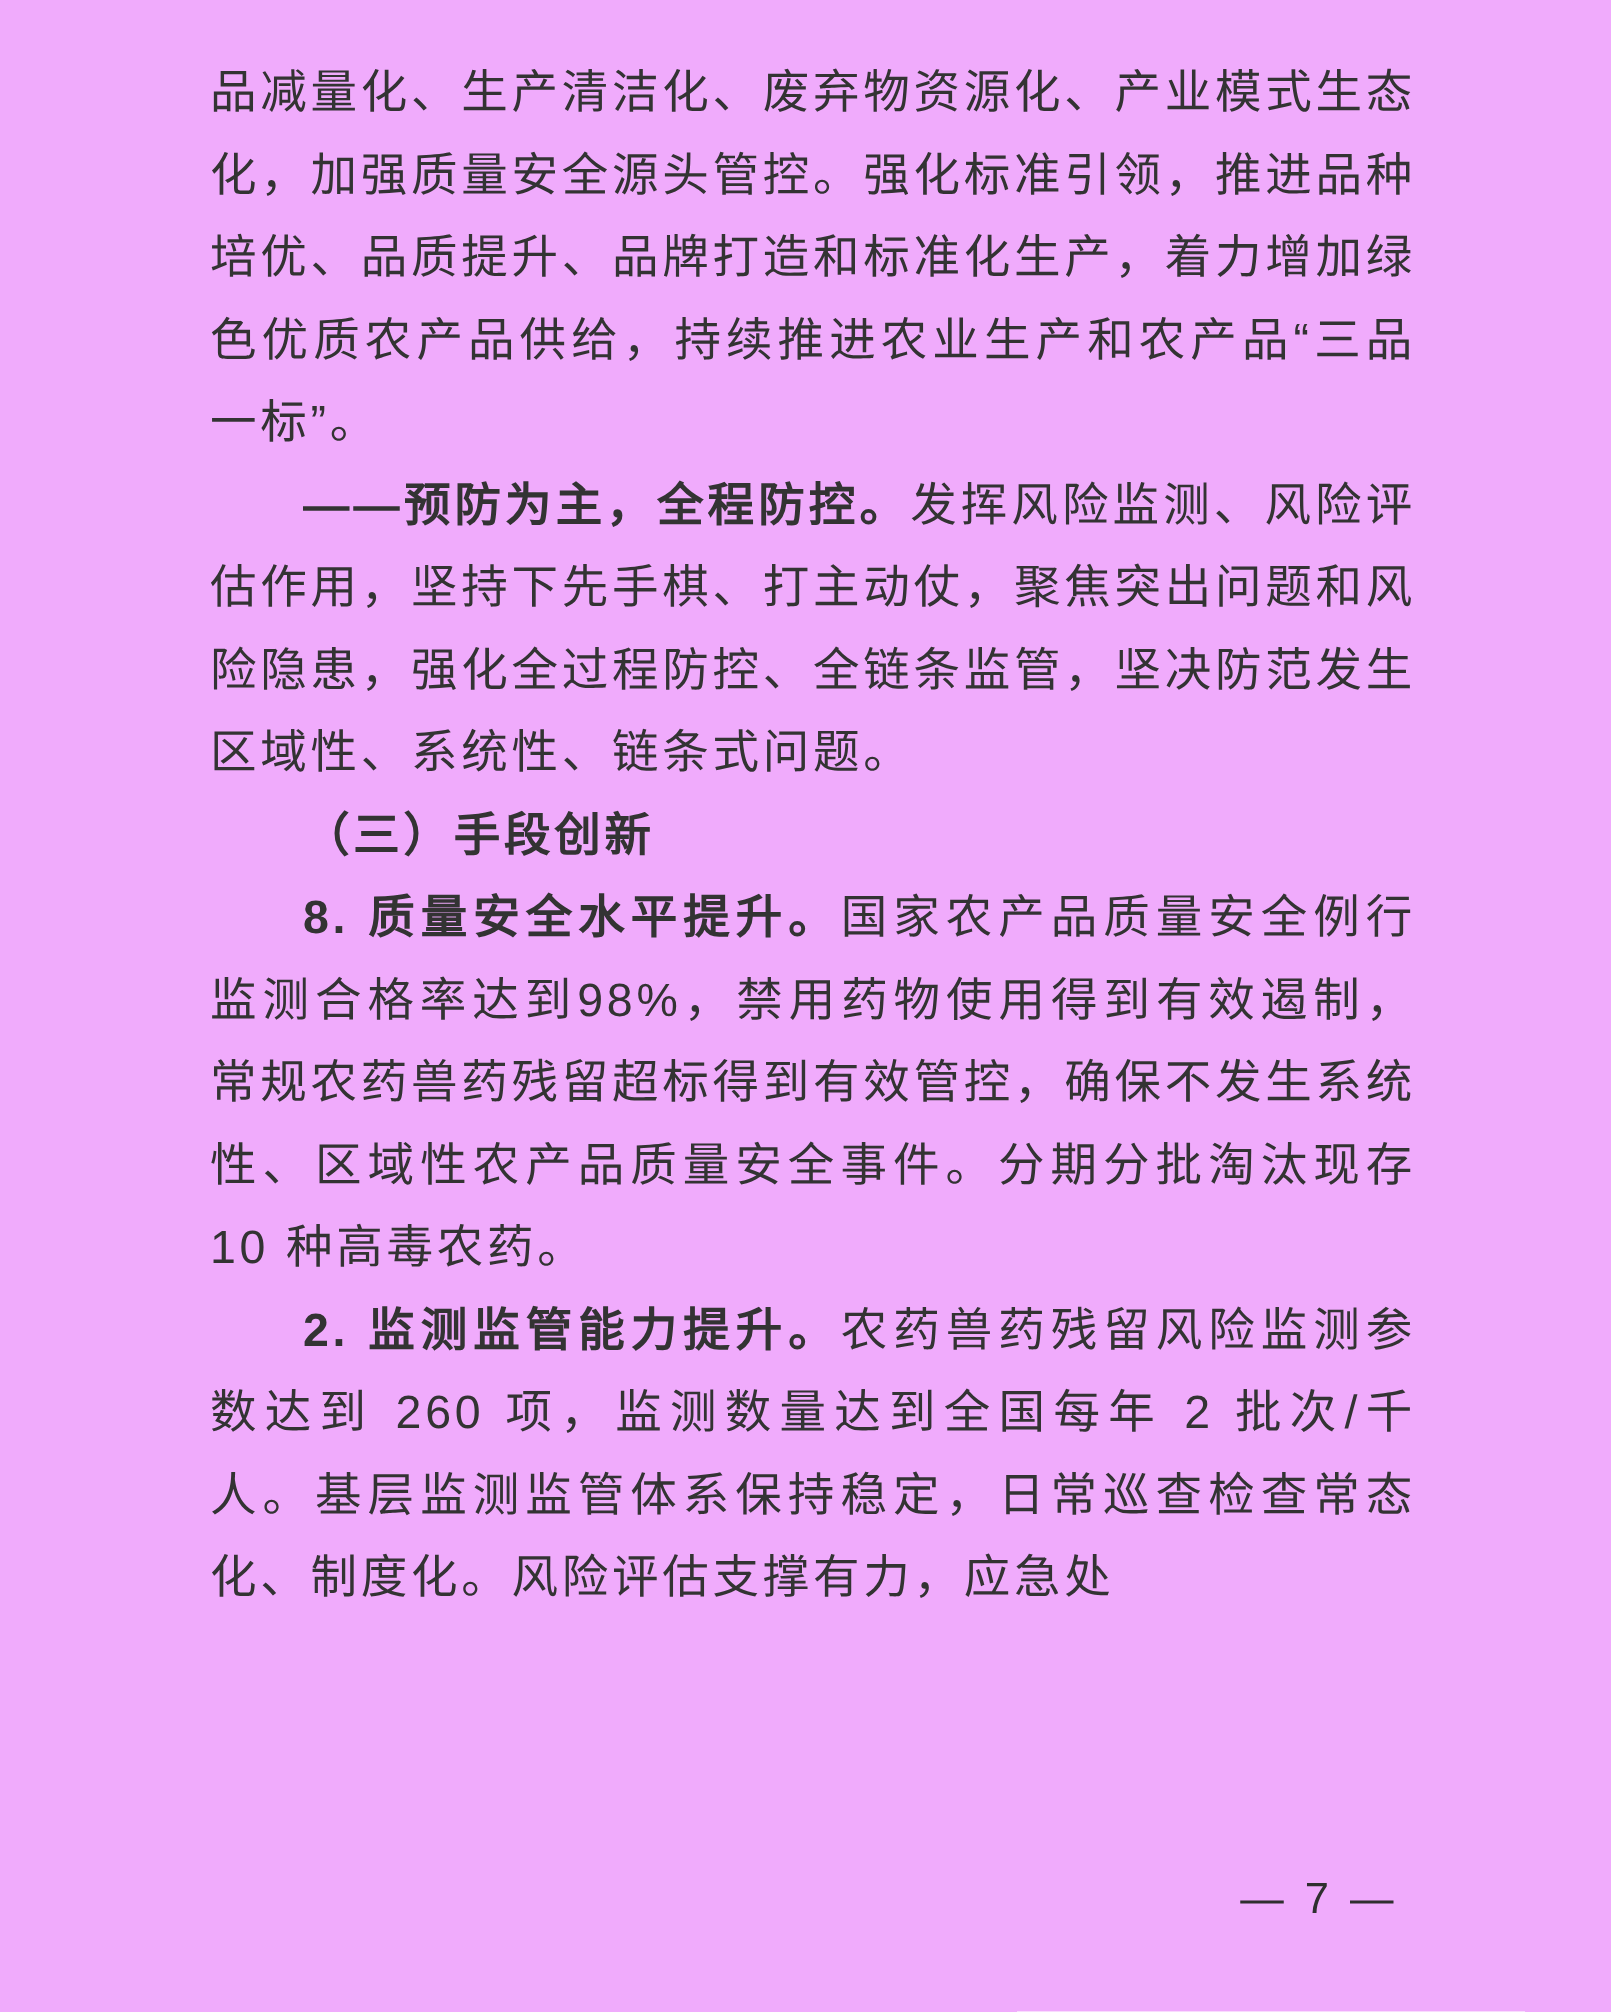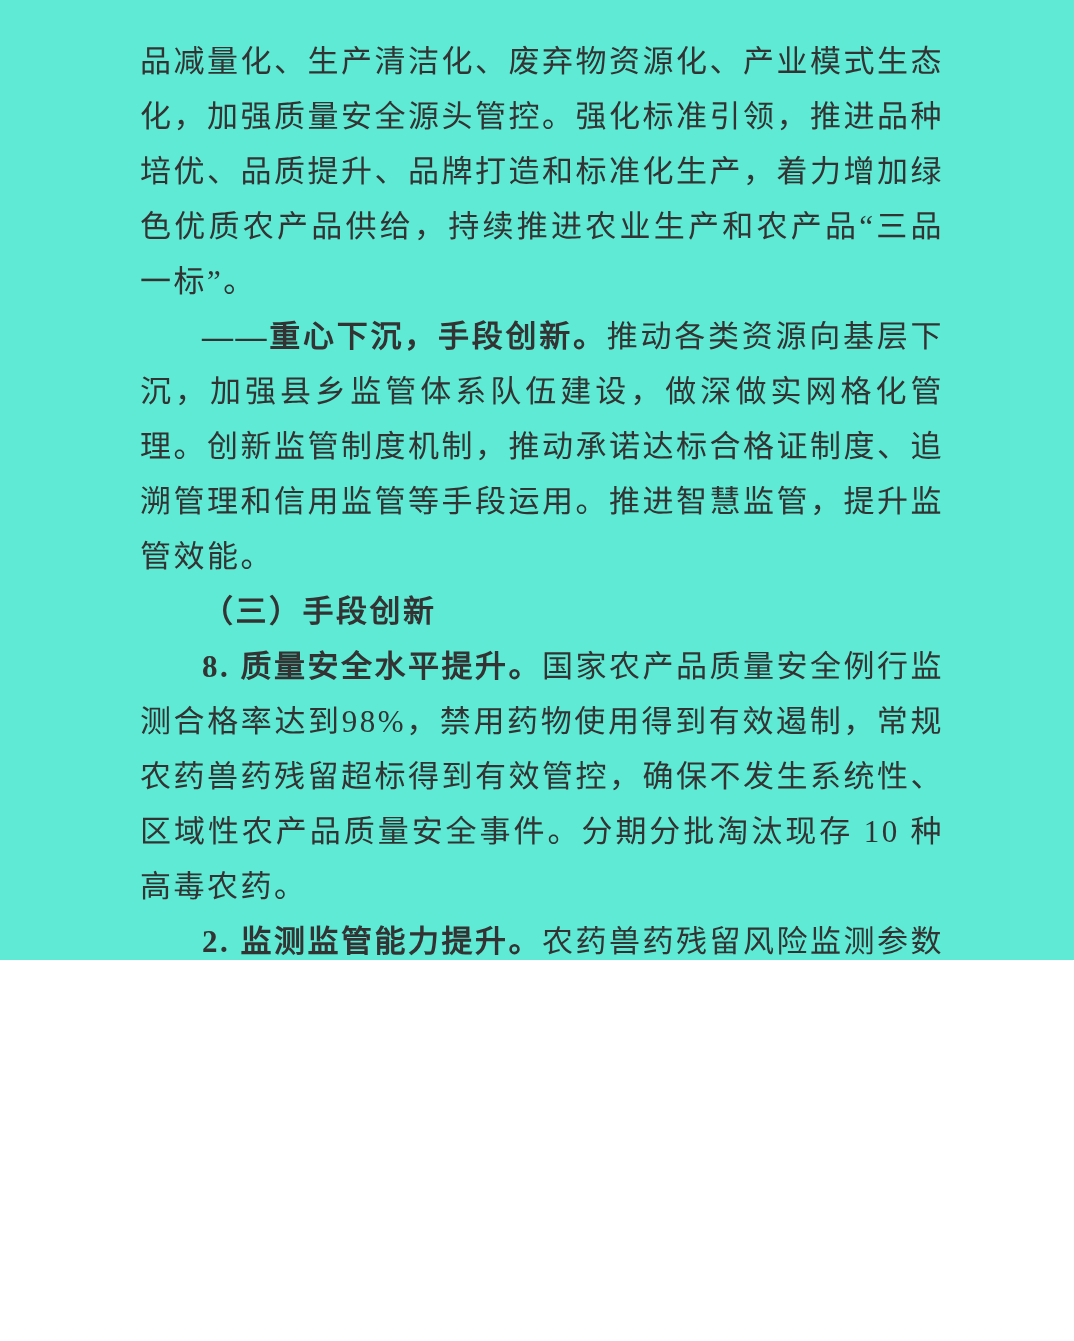--- a/index.html
+++ b/index.html
@@ -3,24 +3,24 @@
 <meta charset="utf-8">
 <style>
   html, body {
     margin: 0;
     padding: 0;
     background: #ffffff;
   }
   .doc-page {
     position: relative;
     width: 1074px;
-    height: 960px;
-    background: #5eead4;
+    height: 1341px;
+    background: #f0abfc;
     overflow: hidden;
-    font-family: Liberation Serif, serif;
+    font-family: Liberation Sans, sans-serif;
   }
   .content {
     position: absolute;
     left: 140px;
     right: 130px;
     top: 34px;
     color: #333333;
     font-size: 31px;
     line-height: 55px;
     text-align: justify;
@@ -52,22 +52,22 @@
   }
 </style>
 </head>
 <body>
 
 <div class="doc-page">
   <div class="content">
 
     <p class="no-indent"><span>品减量化、生产清洁化、废弃物资源化、产业模式生态化，加强质量安全源头管控。强化标准引领，推进品种培优、品质提升、品牌打造和标准化生产，着力增加绿色优质农产品供给，持续推进农业生产和农产品“三品一标”。</span></p>
 
+    <p><span class="lead">——预防为主，全程防控。</span><span>发挥风险监测、风险评估作用，坚持下先手棋、打主动仗，聚焦突出问题和风险隐患，强化全过程防控、全链条监管，坚决防范发生区域性、系统性、链条式问题。</span></p>
 
-    <p><span class="lead">——重心下沉，手段创新。</span><span>推动各类资源向基层下沉，加强县乡监管体系队伍建设，做深做实网格化管理。创新监管制度机制，推动承诺达标合格证制度、追溯管理和信用监管等手段运用。推进智慧监管，提升监管效能。</span></p>
 
     <p><span class="heading-text">（三）手段创新</span></p>
 
 
     <p><span class="lead">8. 质量安全水平提升。</span><span>国家农产品质量安全例行监测合格率达到98%，禁用药物使用得到有效遏制，常规农药兽药残留超标得到有效管控，确保不发生系统性、区域性农产品质量安全事件。分期分批淘汰现存 10 种高毒农药。</span></p>
 
     <p><span class="lead">2. 监测监管能力提升。</span><span>农药兽药残留风险监测参数达到 260 项，监测数量达到全国每年 2 批次/千人。基层监测监管体系保持稳定，日常巡查检查常态化、制度化。风险评估支撑有力，应急处</span></p>
 
   </div>
 

